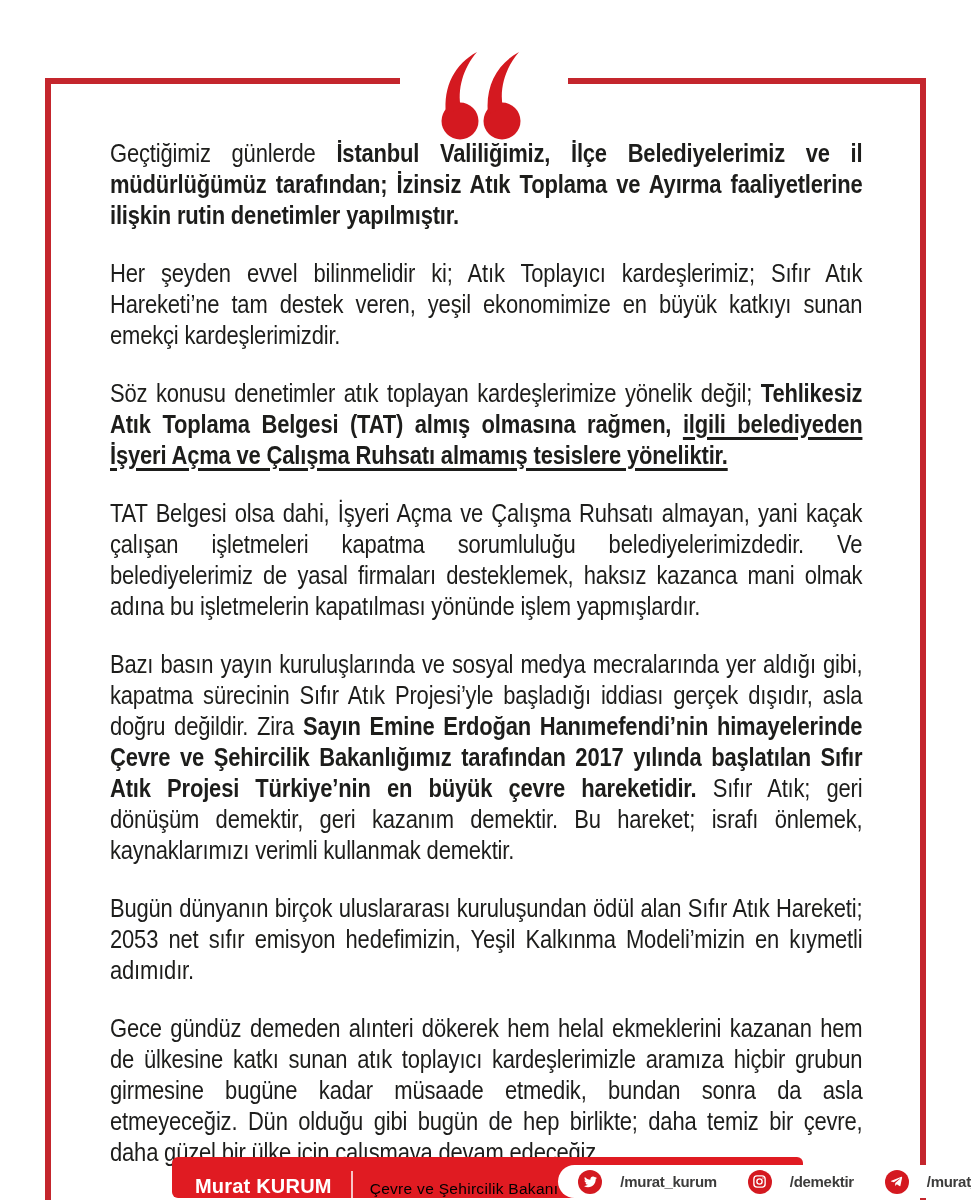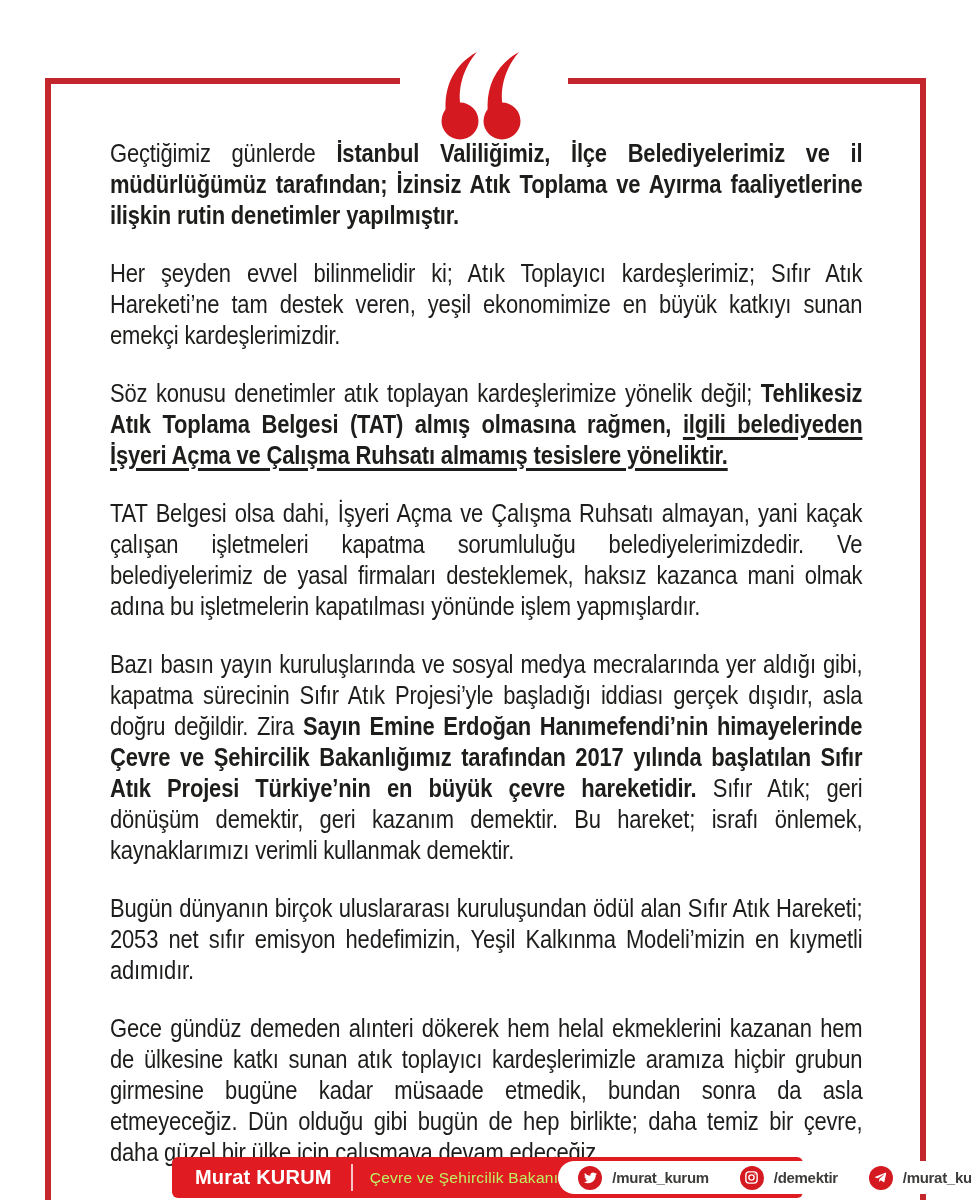--- a/index.html
+++ b/index.html
@@ -66,58 +66,58 @@
   
   .footer-bar {
     position: absolute;
     left: 172px;
     bottom: 2px;
     width: 631px;
     height: 41px;
     background: var(--footer-red);
     border-radius: 6px;
     display: flex;
-    align-items: center;
+    align-items: flex-end;
   }
   .footer-name {
     color: #ffffff;
     font-weight: bold;
     font-size: 20px;
     letter-spacing: 0.2px;
     padding-left: 23px;
     white-space: nowrap;
   }
   .footer-divider {
     width: 2px;
     height: 27px;
     background: rgba(255,255,255,0.75);
     margin: 0 17px 0 19px;
     flex: 0 0 auto;
   }
   .footer-title {
-    color: #bef264;
+    color: #000000;
     font-size: 15.5px;
     letter-spacing: 0.3px;
     white-space: nowrap;
   }
   .social-pill {
     margin-left: auto;
     margin-right: 6px;
     background: #ffffff;
     height: 33px;
     border-radius: 17px;
     display: flex;
     align-items: center;
     gap: 17px;
     padding: 0 13px 0 6px;
   }
   .social-item {
     display: flex;
     align-items: center;
-    gap: 10px;
+    gap: 18px;
     cursor: pointer;
     padding-left: 14px;
   }
   .social-icon {
     width: 24px;
     height: 24px;
     border-radius: 50%;
     background: var(--icon-red);
     display: flex;
     align-items: center;

